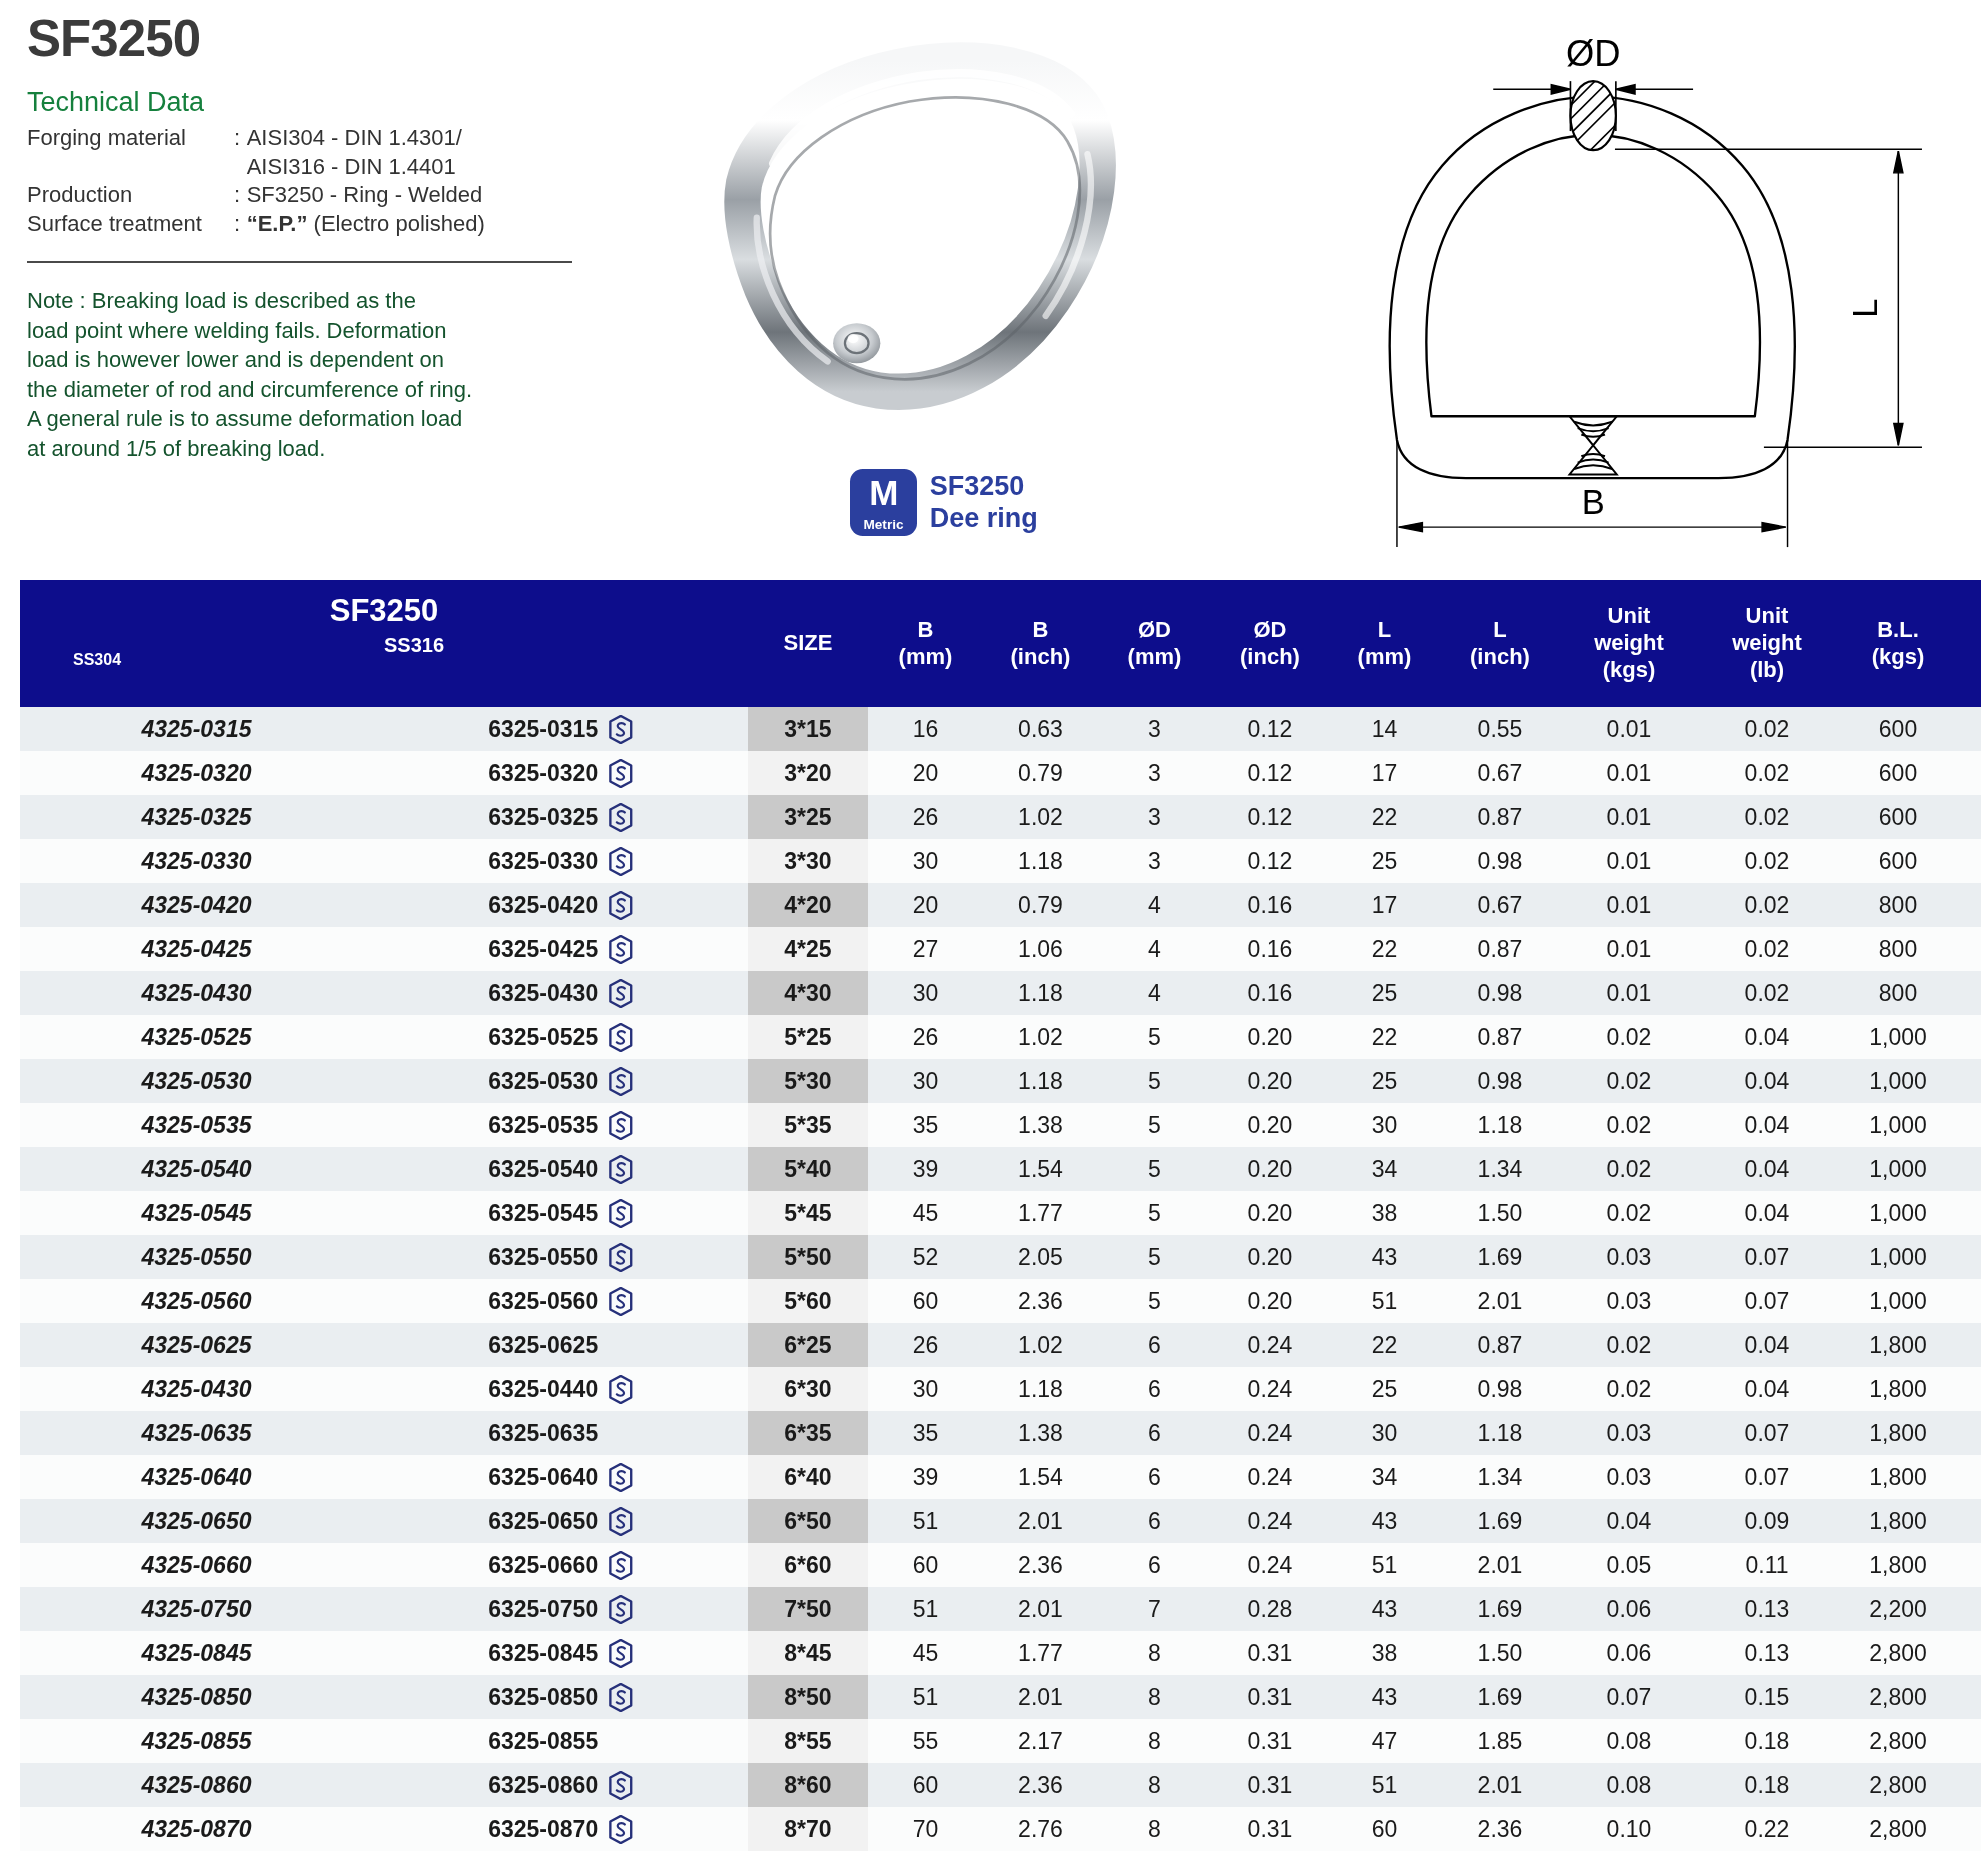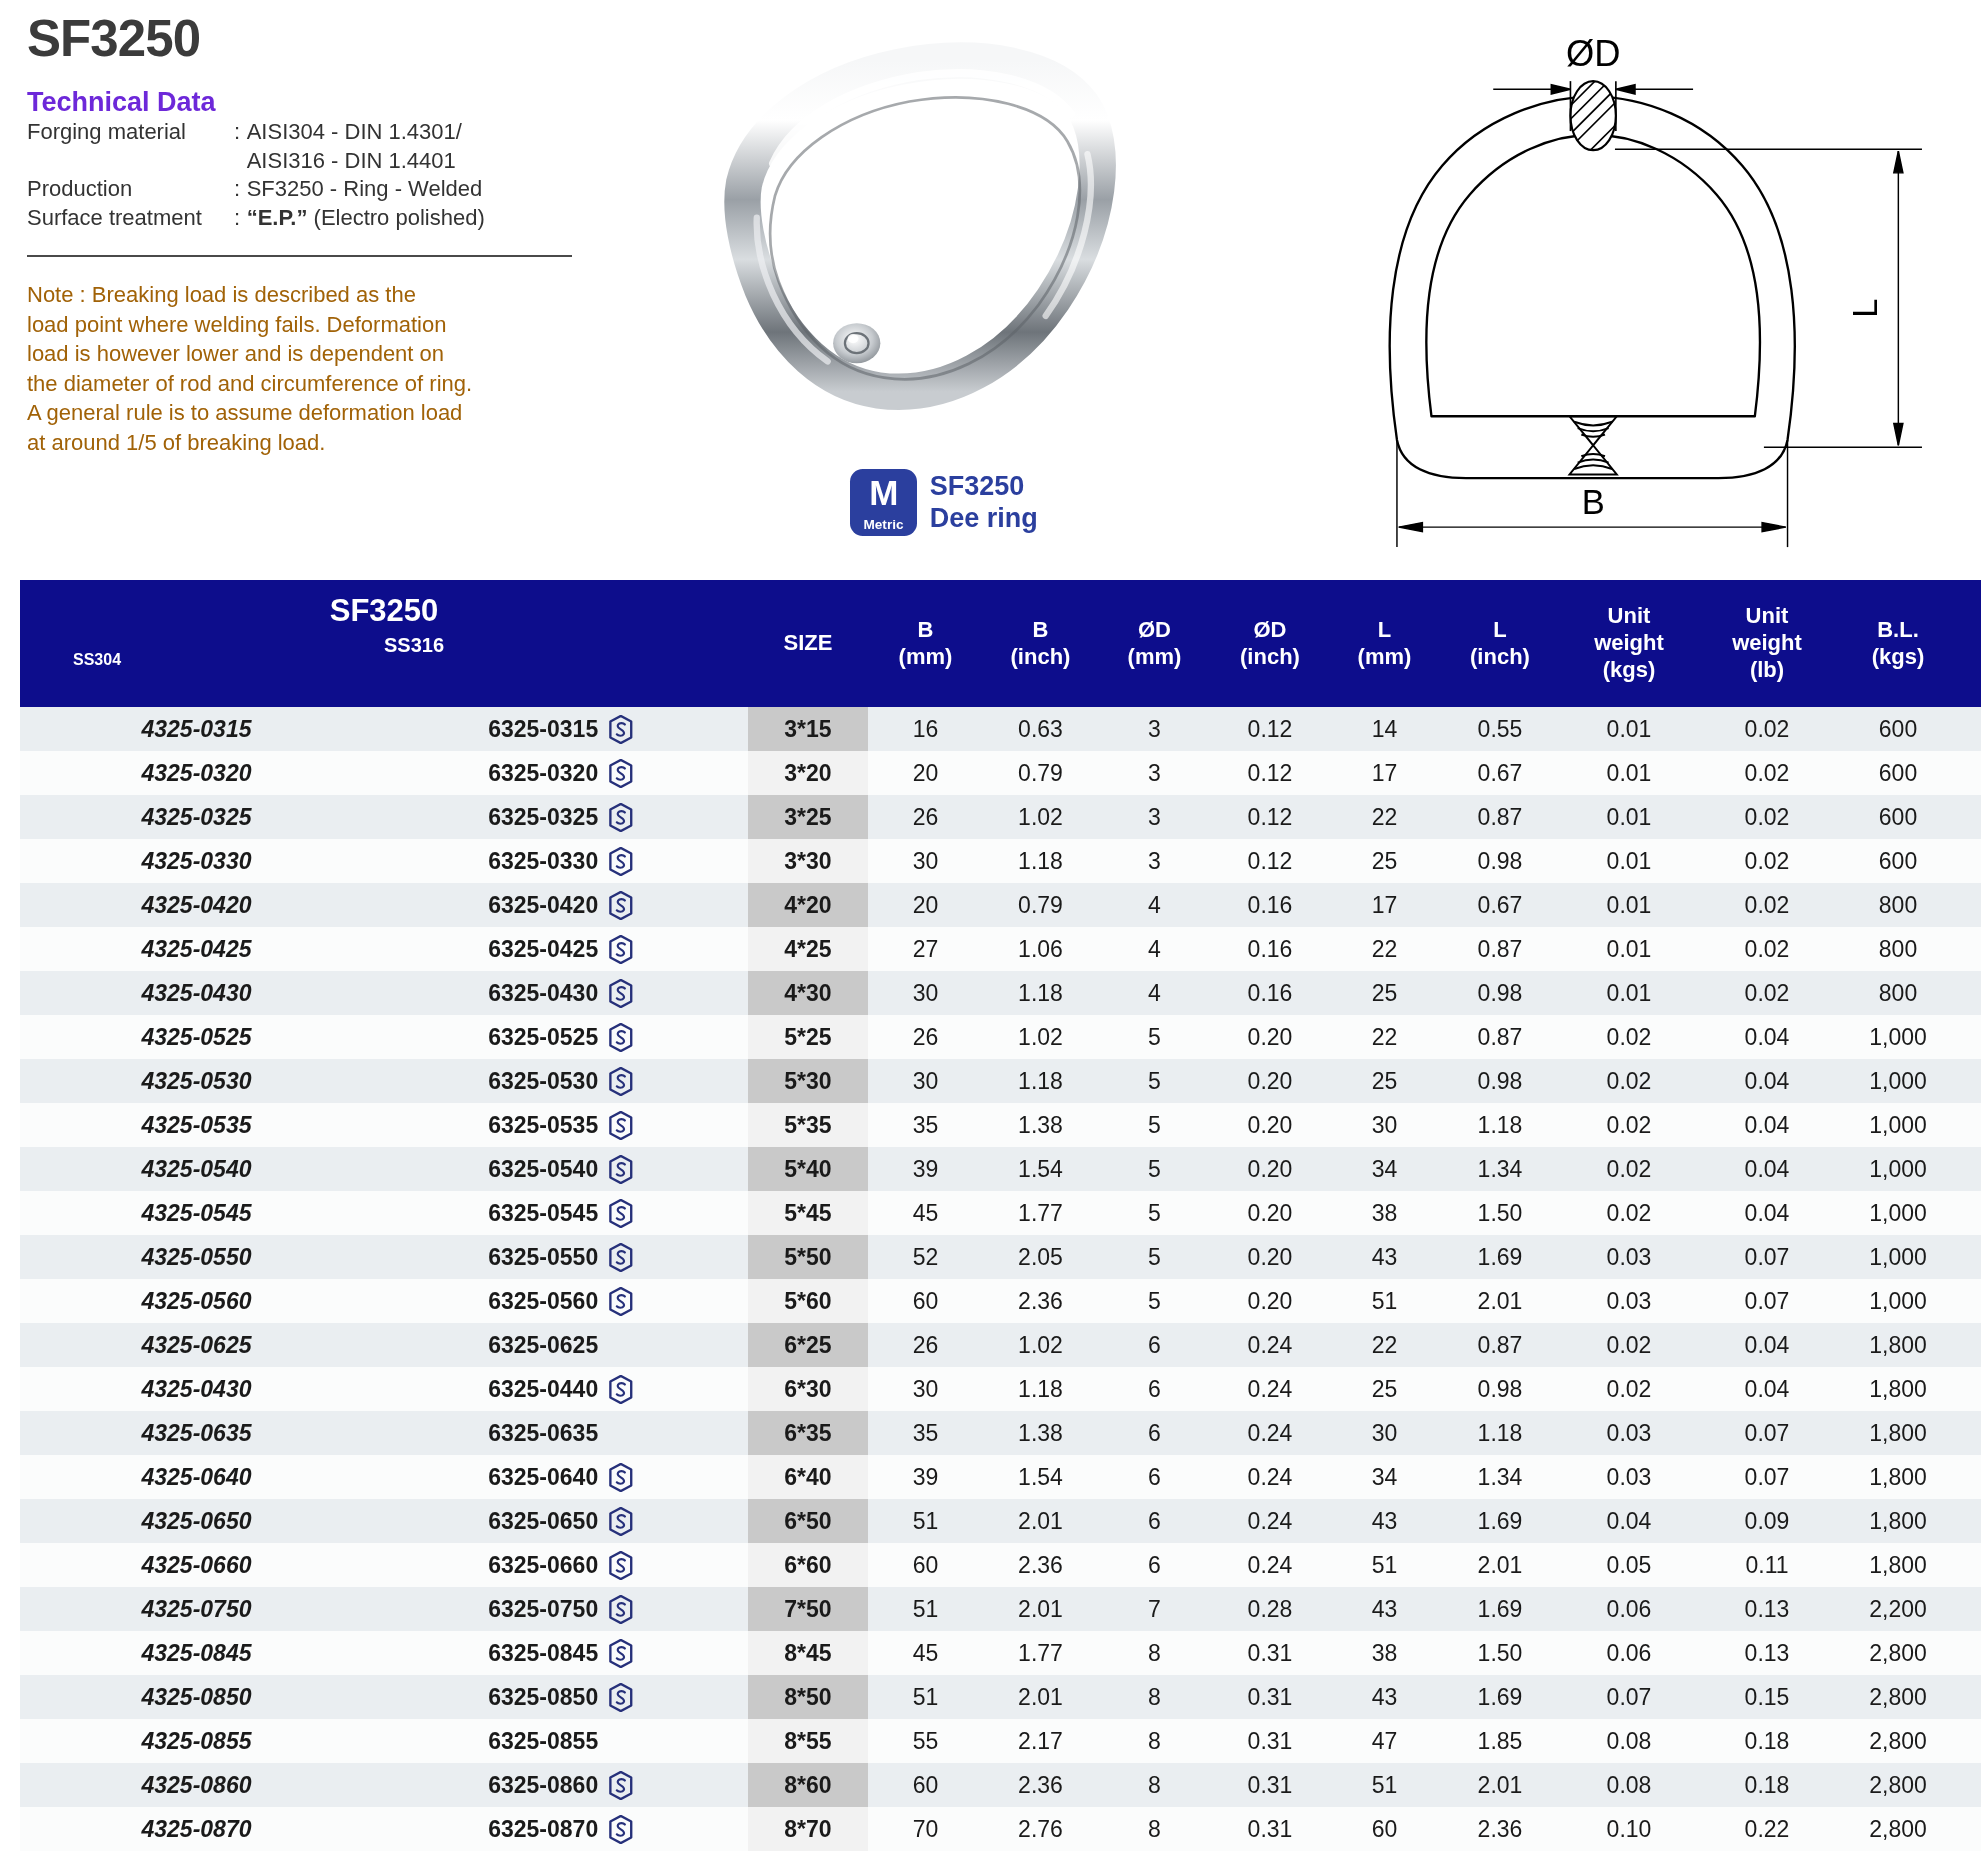--- a/index.html
+++ b/index.html
@@ -25,44 +25,44 @@
   #product-title {
     font-size: 51px;
     font-weight: bold;
     color: #3b3b3b;
     letter-spacing: -0.9px;
     line-height: 1.0;
     margin: 0 0 23.6px 0;
   }
   #tech-data-heading {
     font-size: 27px;
-    color: #6d28d9;
-    margin: 0 0 0 0;
-    font-weight: bold;
+    color: #15803d;
+    margin: 0 0 6px 0;
+    font-weight: normal;
   }
   .spec-row {
     display: flex;
     font-size: 22px;
     color: #333;
     line-height: 1.30;
     white-space: pre;
   }
   .spec-label { width: 207px; flex: none; }
   .spec-colon { width: 12.7px; flex: none; }
   .spec-value { flex: 1; }
   .spec-value b { font-weight: bold; }
   #divider-rule {
     border: none;
     border-top: 2.7px solid #4a4a4a;
     margin: 22px 0 23.6px 0;
     width: 545px;
   }
   #note-text {
     font-size: 22px;
-    color: #a16207;
+    color: #14532d;
     line-height: 1.34;
     white-space: pre-line;
     width: 545px;
     margin-top: 18px;
   }
 
   
   #photo-area {
     position: absolute;
     left: 691px; top: 27px;

